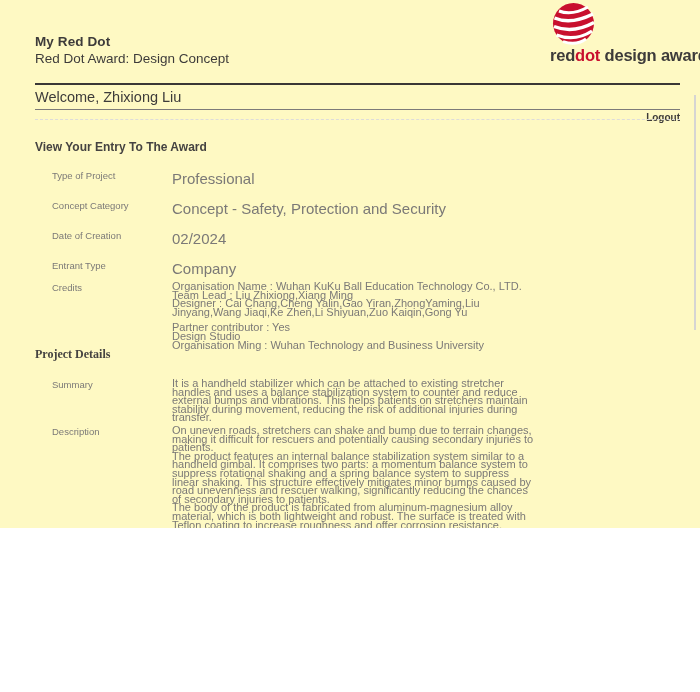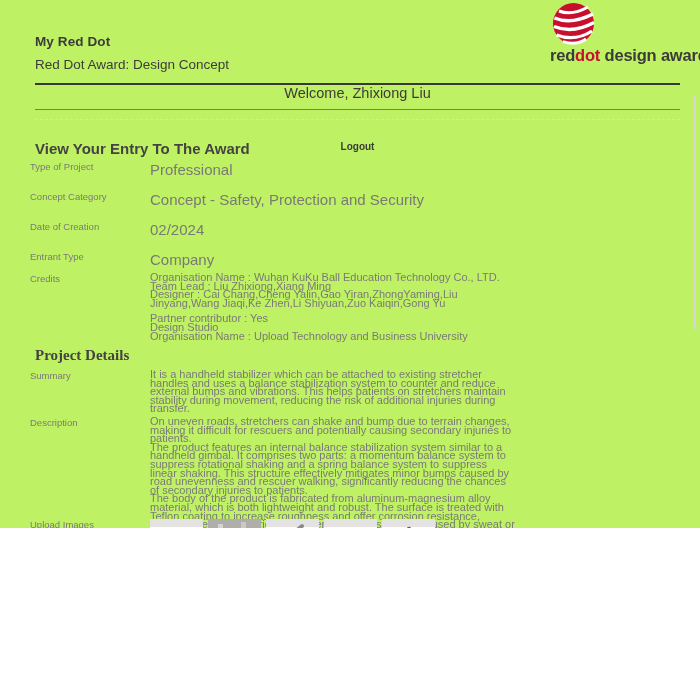--- a/index.html
+++ b/index.html
@@ -1,41 +1,41 @@
 <!DOCTYPE html>
 <html><head>
 <meta charset="utf-8">
 <style>
   * { margin:0; padding:0; box-sizing:border-box; }
   html,body { background:#ffffff; }
   body { font-family:"Liberation Sans", sans-serif; color:#7b7977; }
-  .screen { position:relative; width:700px; height:528px; background:#bef264; overflow:hidden; }
+  .screen { position:relative; width:700px; height:528px; background:#fef9c3; overflow:hidden; }
 
   
   .brand { position:absolute; left:35px; top:34px; }
   .brand-title { font-size:13.5px; font-weight:bold; color:#3d3b3a; letter-spacing:0.1px; }
-  .brand-sub { font-size:13.5px; color:#3d3b3a; margin-top:8px; }
+  .brand-sub { font-size:13.5px; color:#3d3b3a; margin-top:2px; }
 
   .logo { position:absolute; right:20px; top:2px; width:130px; cursor:pointer; }
   .logo-ball { display:block; margin-left:2px; }
   .logo-text { margin-top:1px; font-size:16.5px; font-weight:600; color:#3d3b3a; letter-spacing:-0.2px; white-space:nowrap; }
   .logo-text .dot-red { color:#c8102e; }
 
   
   .welcome-bar { position:absolute; left:35px; right:20px; top:83px; height:27px;
                  border-top:2px solid #3a3836; border-bottom:1.5px solid #7d7b79;
-                 display:flex; align-items:center; justify-content:space-between;flex-direction:column; }
+                 display:flex; align-items:center; justify-content:space-between; }
   .welcome-text { font-size:14.5px; color:#3d3b3a; }
   .logout { font-size:10px; font-weight:bold; color:#3d3b3a; cursor:pointer;margin-top:40px; }
   .rule-dashed { position:absolute; left:35px; right:20px; top:119px; border-top:1.5px dashed #dddcda; }
 
   
-  .sec-heading { position:absolute; left:35px; font-size:15px; font-weight:bold; color:#454341; }
-
-  .rows { position:absolute; left:30px; right:20px; }
+  .sec-heading { position:absolute; left:35px; font-size:12px; font-weight:bold; color:#454341; }
+
+  .rows { position:absolute; left:52px; right:20px;margin-top:9px; }
   .row { display:flex; align-items:flex-start; }
   .row + .row { margin-top:12.5px; }
   .lbl { width:120px; flex:0 0 120px; font-size:9.5px; color:#7b7977; }
   .val { font-size:15px; color:#7b7977; }
 
   .small-block { font-size:11px; line-height:8.6px; color:#7b7977; width:365px; }
   .small-block .blk + .blk { margin-top:7px; }
 
   .fields .row + .row { margin-top:13px; }
 
@@ -102,21 +102,21 @@
       <div class="lbl">Credits</div>
       <div class="small-block">
         <div class="blk">
           <div>Organisation Name : Wuhan KuKu Ball Education Technology Co., LTD.</div>
           <div>Team Lead : Liu Zhixiong,Xiang Ming</div>
           <div>Designer : Cai Chang,Cheng Yalin,Gao Yiran,ZhongYaming,Liu Jinyang,Wang Jiaqi,Ke Zhen,Li Shiyuan,Zuo Kaiqin,Gong Yu</div>
         </div>
         <div class="blk">
           <div>Partner contributor : Yes</div>
           <div>Design Studio</div>
-          <div>Organisation Name : Upload Technology and Business University</div>
+          <div>Organisation Ming : Wuhan Technology and Business University</div>
         </div>
       </div>
     </div>
   </div>
 
   <div class="sec-heading" style="top:347px;font-family:Liberation Serif, serif;">Project Details</div>
 
   <div class="rows" style="top:370px;">
     <div class="row">
       <div class="lbl">Summary</div>

